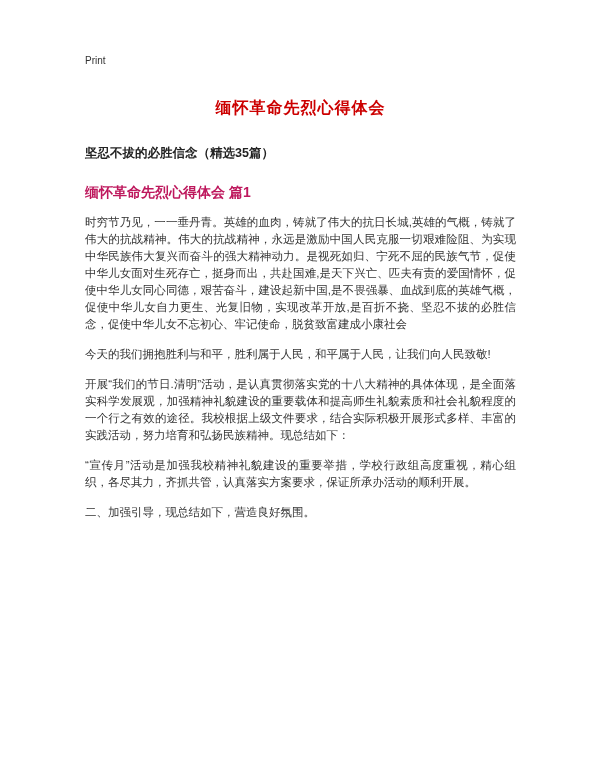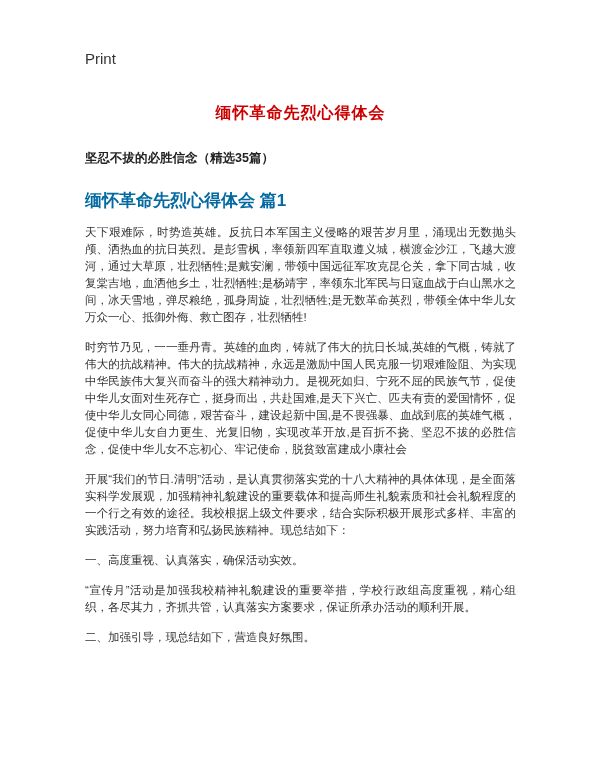--- a/index.html
+++ b/index.html
@@ -11,44 +11,44 @@
     height: 776px;
     background: #ffffff;
     overflow: hidden;
     font-family: "Liberation Sans", sans-serif;
     color: #333333;
   }
   .page {
     padding: 50px 84px 0 85px;
   }
   .print-link {
-    font-size: 15px;
+    font-size: 10px;
     color: #333333;
-    margin: 0 0 14px 0;
+    margin: 0 0 4px 0;
     cursor: pointer;
     display: inline-block;
   }
   .doc-title {
     color: #cc0000;
     font-size: 16px;
     font-weight: bold;
     text-align: center;
-    margin: 22px 0 26px 0;
+    margin: 28px 0 26px 0;
     letter-spacing: 1px;
   }
   .doc-subtitle {
     font-size: 12.5px;
     font-weight: bold;
     color: #222222;
     margin: 0 0 22px 0;
   }
   .sec-heading {
-    font-size: 17px;
+    font-size: 14px;
     font-weight: bold;
-    color: #0369a1;
+    color: #be185d;
     margin: 20px 0 12px 0;
   }
   .para {
     font-size: 11.5px;
     line-height: 17px;
     text-align: justify;
     margin: 0 0 13px 0;
     color: #333333;
     word-break: break-all;
   }
@@ -58,20 +58,19 @@
 
 <div class="page">
   <span class="print-link">Print</span>
 
   <h1 class="doc-title">缅怀革命先烈心得体会</h1>
 
   <h2 class="doc-subtitle">坚忍不拔的必胜信念（精选35篇）</h2>
 
   <div id="sections">
       <h3 class="sec-heading">缅怀革命先烈心得体会 篇1</h3>
-      <p class="para">天下艰难际，时势造英雄。反抗日本军国主义侵略的艰苦岁月里，涌现出无数抛头颅、洒热血的抗日英烈。是彭雪枫，率领新四军直取遵义城，横渡金沙江，飞越大渡河，通过大草原，壮烈牺牲;是戴安澜，带领中国远征军攻克昆仑关，拿下同古城，收复棠吉地，血洒他乡土，壮烈牺牲;是杨靖宇，率领东北军民与日寇血战于白山黑水之间，冰天雪地，弹尽粮绝，孤身周旋，壮烈牺牲;是无数革命英烈，带领全体中华儿女万众一心、抵御外侮、救亡图存，壮烈牺牲!</p>
       <p class="para">时穷节乃见，一一垂丹青。英雄的血肉，铸就了伟大的抗日长城,英雄的气概，铸就了伟大的抗战精神。伟大的抗战精神，永远是激励中国人民克服一切艰难险阻、为实现中华民族伟大复兴而奋斗的强大精神动力。是视死如归、宁死不屈的民族气节，促使中华儿女面对生死存亡，挺身而出，共赴国难,是天下兴亡、匹夫有责的爱国情怀，促使中华儿女同心同德，艰苦奋斗，建设起新中国,是不畏强暴、血战到底的英雄气概，促使中华儿女自力更生、光复旧物，实现改革开放,是百折不挠、坚忍不拔的必胜信念，促使中华儿女不忘初心、牢记使命，脱贫致富建成小康社会</p>
+      <p class="para">今天的我们拥抱胜利与和平，胜利属于人民，和平属于人民，让我们向人民致敬!</p>
       <p class="para">开展“我们的节日.清明”活动，是认真贯彻落实党的十八大精神的具体体现，是全面落实科学发展观，加强精神礼貌建设的重要载体和提高师生礼貌素质和社会礼貌程度的一个行之有效的途径。我校根据上级文件要求，结合实际积极开展形式多样、丰富的实践活动，努力培育和弘扬民族精神。现总结如下：</p>
-      <p class="para">一、高度重视、认真落实，确保活动实效。</p>
       <p class="para">“宣传月”活动是加强我校精神礼貌建设的重要举措，学校行政组高度重视，精心组织，各尽其力，齐抓共管，认真落实方案要求，保证所承办活动的顺利开展。</p>
       <p class="para">二、加强引导，现总结如下，营造良好氛围。</p>
     </div>
 </div>
 
 </body></html>

